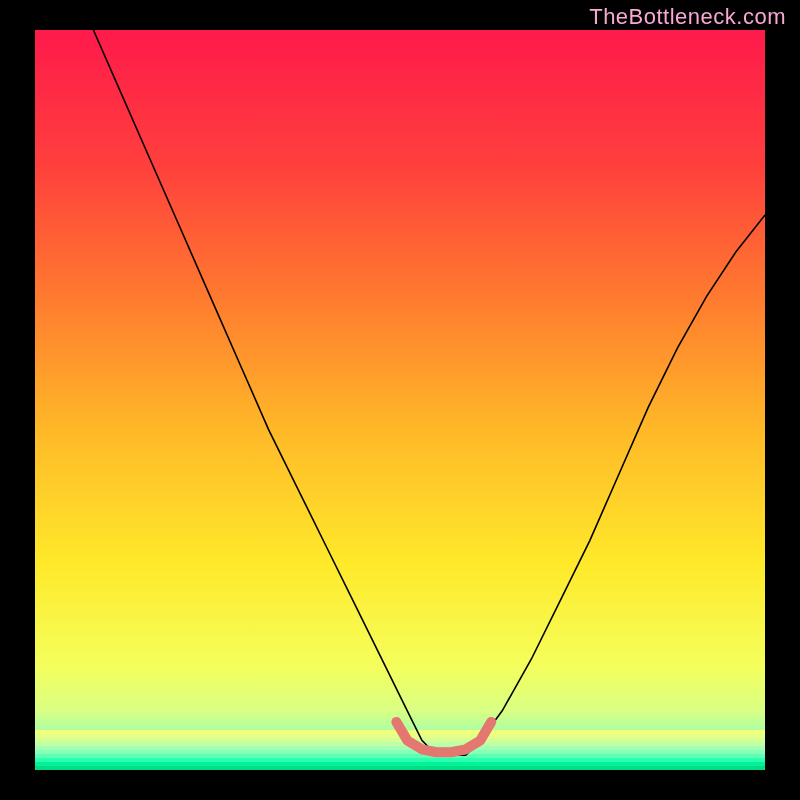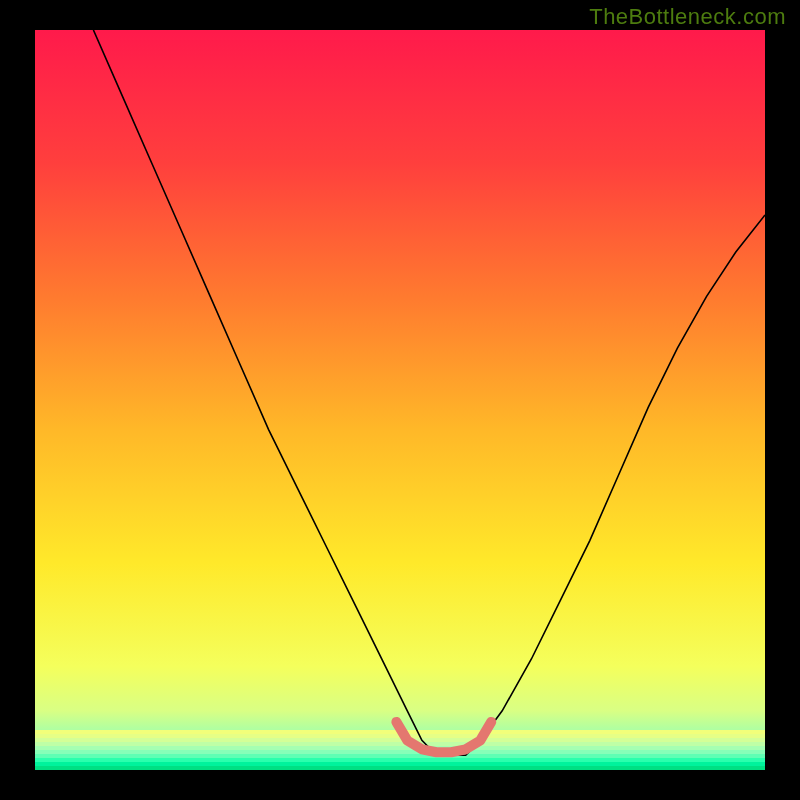--- a/index.html
+++ b/index.html
@@ -14,21 +14,21 @@
   .frame {
     position: relative;
     width: 800px;
     height: 800px;
     background: #000;
   }
   .watermark {
     position: absolute;
     top: 4px;
     right: 14px;
-    color: #4d7c0f;
+    color: #f9a8d4;
     font-size: 22px;
     font-weight: 400;
     letter-spacing: 0.5px;
     z-index: 10;
   }
   .plot-area {
     position: absolute;
     left: 35px;
     top: 30px;
     width: 730px;

